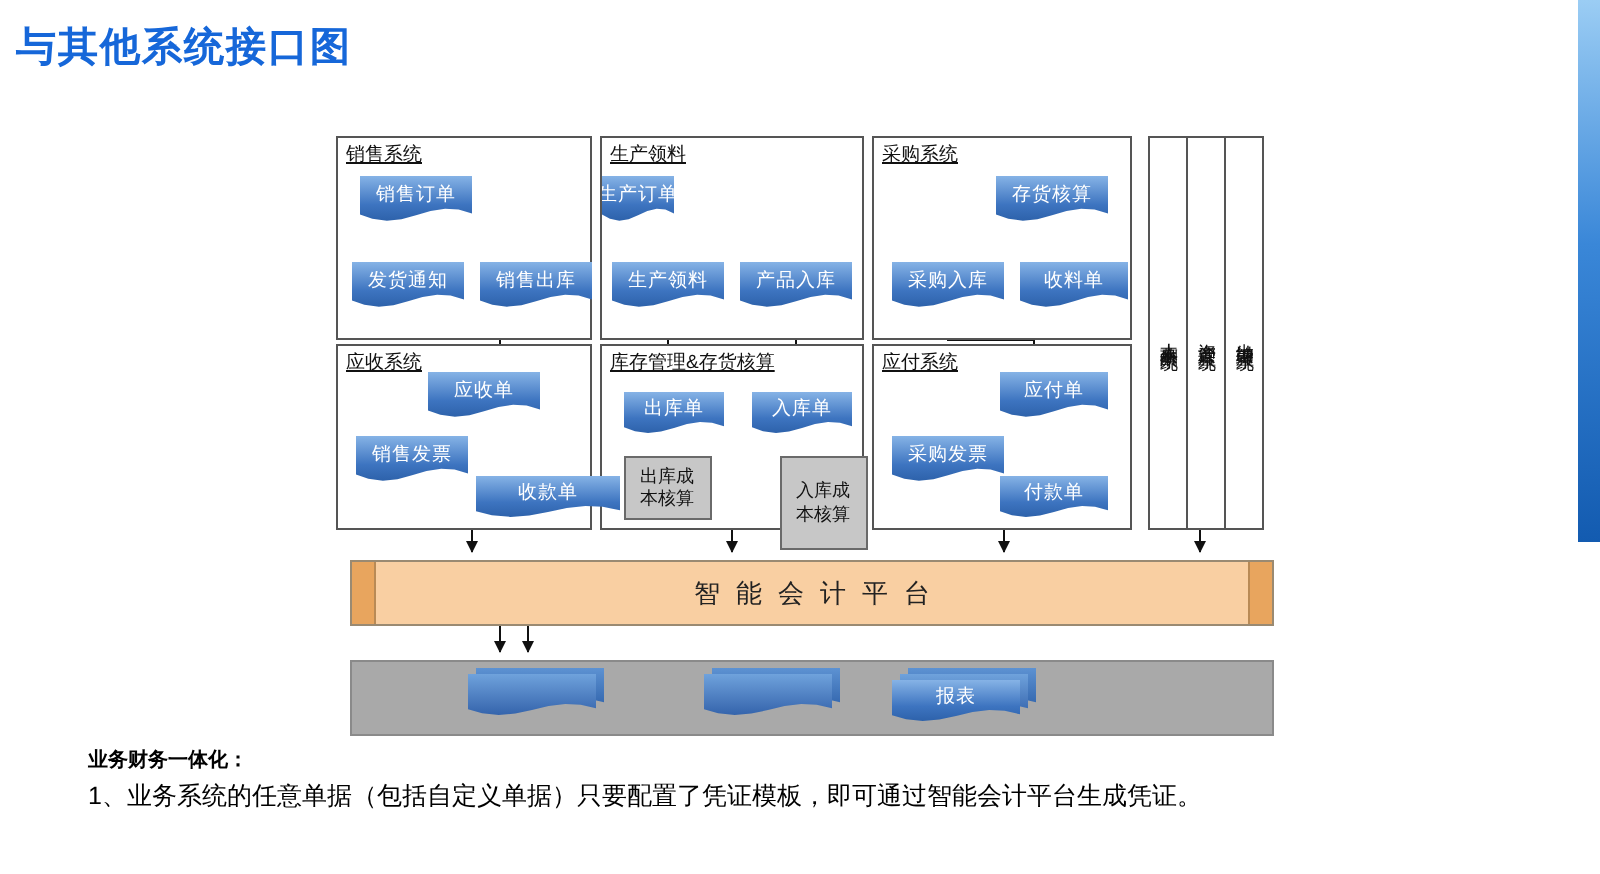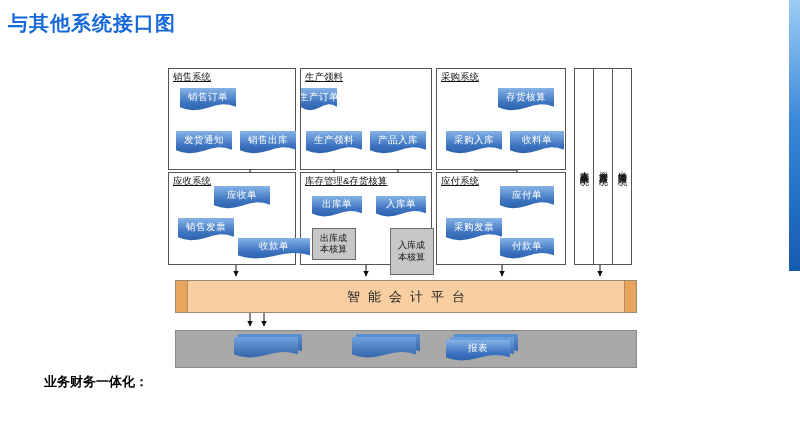--- a/index.html
+++ b/index.html
@@ -45,21 +45,21 @@
   .graybar{
     position:absolute;left:175px;top:330px;width:462px;height:38px;background:#a9a9a9;
     border:1px solid #8a8a8a;box-sizing:border-box;
   }
   .stack{position:absolute;top:334px;width:72px;height:30px;}
   .stack .layer{width:64px;height:22px;}
   .stack .l1{left:8px;top:0;background:linear-gradient(180deg,#5d92d2,#2c5fa8);}
   .stack .l2{left:4px;top:3px;background:linear-gradient(180deg,#6fa2dc,#305fa8);}
   .stack .front{left:0;top:6px;}
   .notes{position:absolute;left:44px;top:373px;width:748px;font-size:12.5px;color:#000;}
-  .notes-heading{font-weight:bold;font-size:13px;margin-bottom:2px;}
+  .notes-heading{font-weight:bold;font-size:10px;margin-bottom:2px;}
   .notes-line{line-height:18px;}
   svg.connectors{position:absolute;left:0;top:0;pointer-events:none;}
 </style>
 </head>
 <body>
 
 <div class="title">与其他系统接口图</div>
 <div class="accent"></div>
 
 <svg class="connectors" width="800" height="437" viewBox="0 0 800 437">
@@ -164,13 +164,14 @@
   <div class="doc layer l2"></div>
 </div>
 <div class="stack" style="left:446px">
   <div class="doc layer l1"></div>
   <div class="doc layer l2"></div>
   <div class="doc layer front">报表</div>
 </div>
 
 <div class="notes">
   <div class="notes-heading">业务财务一体化：</div>
+  <div class="notes-line">1、业务系统的任意单据（包括自定义单据）只要配置了凭证模板，即可通过智能会计平台生成凭证。</div>
 </div>
 
 </body></html>

